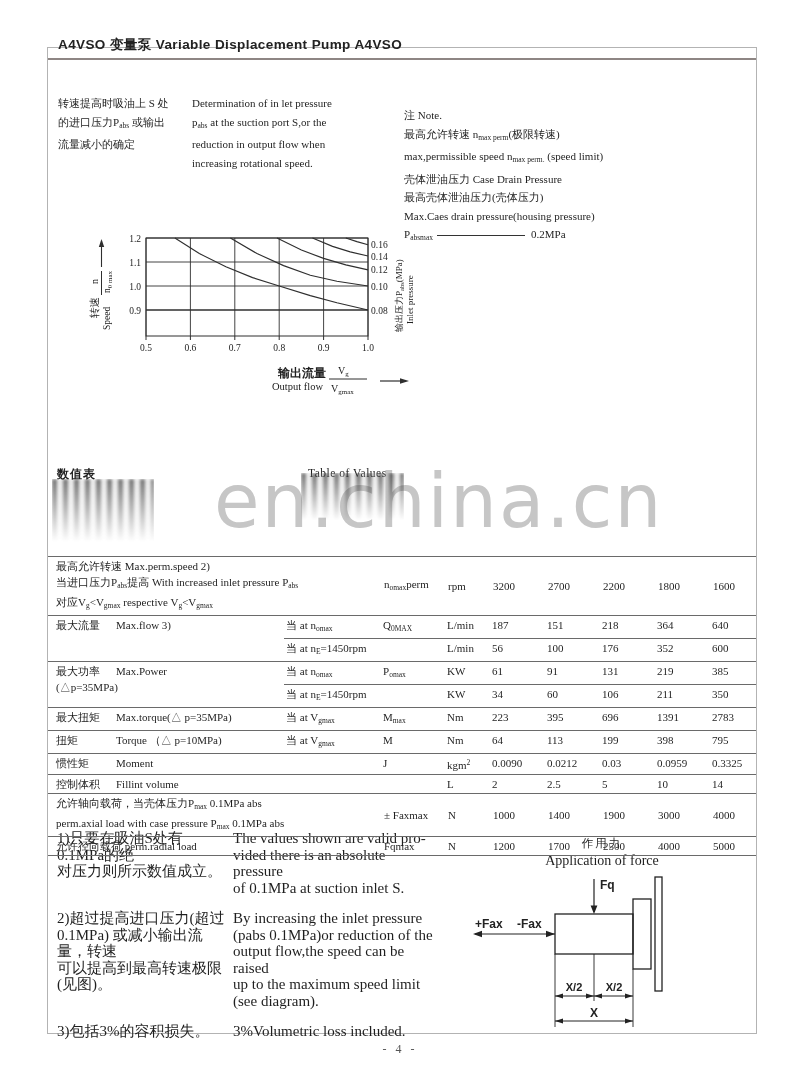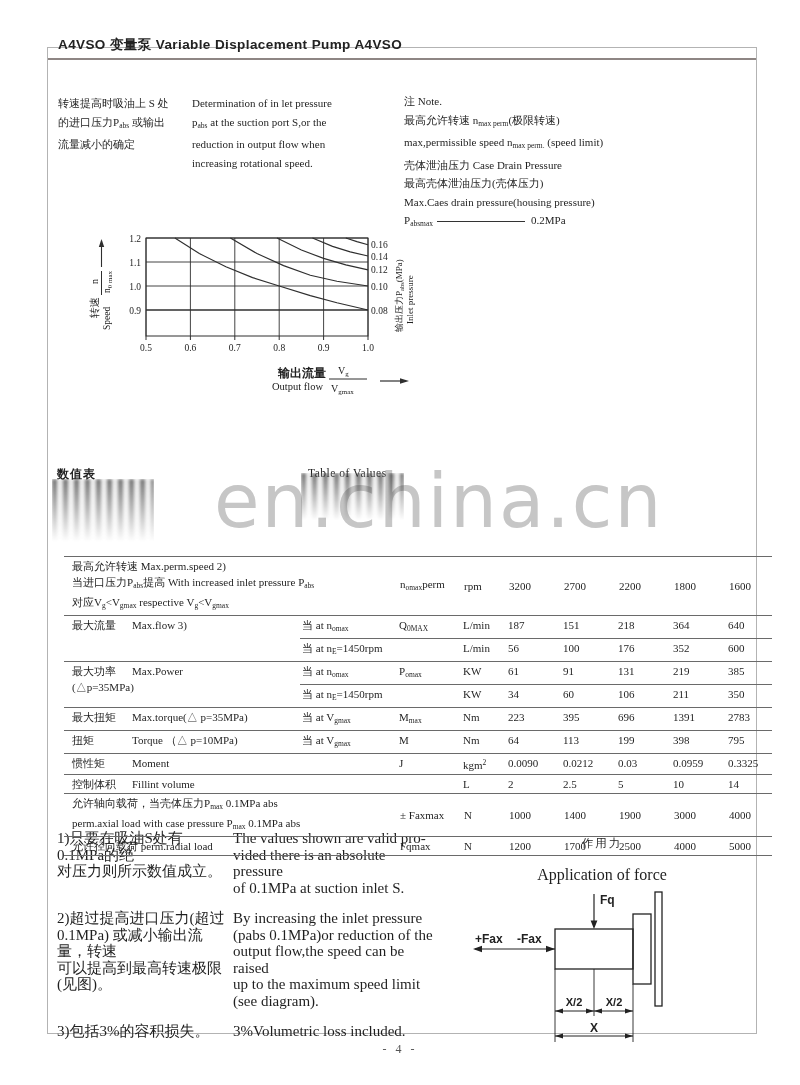--- a/index.html
+++ b/index.html
@@ -5,57 +5,57 @@
   *{box-sizing:border-box;margin:0;padding:0}
   body{background:#fff;font-family:"Liberation Serif",serif;color:var(--ink,#1f1f1f)}
   .page{position:relative;width:800px;height:1085px;background:#fff;overflow:hidden}
   .frame{position:absolute;left:47px;top:47px;width:710px;height:987px;border:1px solid #b3b3b3}
   .titlebar{position:absolute;left:48px;top:32px;width:708px;height:28px;
     border-bottom:2px solid var(--rule,#8e8684);display:flex;align-items:center;padding-left:10px;
     font-family:"Liberation Sans",sans-serif;font-weight:bold;font-size:13.5px;letter-spacing:.4px;color:#222}
   .col{position:absolute;font-size:11px;line-height:18.5px}
   .intro-zh{left:58px;top:94px;width:134px}
   .intro-en{left:192px;top:94px;width:208px}
-  .note-col{left:404px;top:92px;width:348px}
+  .note-col{left:404px;top:106px;width:348px}
   .uline{display:inline-block;width:88px;border-bottom:1px solid #333;margin:0 6px 2px 4px}
   sub{font-size:7.5px;vertical-align:-2px}
   sup{font-size:7.5px;vertical-align:4px}
   .chart-wrap{position:absolute;left:80px;top:224px;width:348px;height:176px}
   .sec-zh{position:absolute;left:57px;top:466px;font-size:12px;font-weight:bold;letter-spacing:1px}
   .sec-en{position:absolute;left:308px;top:467px;font-size:11.5px;letter-spacing:.5px}
   .watermark{position:absolute;left:214px;top:458px;font-family:"DejaVu Sans",sans-serif;
     font-size:74px;letter-spacing:2px;color:var(--wm,#c6c6c6);z-index:0}
   .smudge{position:absolute;z-index:1;filter:blur(1.5px);
     background:repeating-linear-gradient(90deg,rgba(55,55,55,.65) 0 5px,rgba(175,175,175,.25) 5px 11px);
     -webkit-mask-image:linear-gradient(180deg,#000 5%,transparent 95%);
     mask-image:linear-gradient(180deg,#000 5%,transparent 95%)}
   .smudge.s1{left:52px;top:479px;width:102px;height:66px}
   .smudge.s2{left:301px;top:473px;width:103px;height:50px}
-  #spec-table{position:absolute;left:64px;top:556px;width:708px;border-top:1px solid var(--tl,#6a6a6a);
+  #spec-table{position:absolute;left:48px;top:556px;width:708px;border-top:1px solid var(--tl,#6a6a6a);
     font-size:11px;line-height:16px;z-index:2;background:transparent}
   .trow{display:flex;border-bottom:1px solid var(--tl,#6a6a6a);align-items:stretch;min-height:18px}
   .c{padding:1px 2px;white-space:nowrap}
   .lbl{width:236px;display:flex;padding:0}
   .lbl .zh{width:68px;padding:1px 0 1px 8px}
   .lbl .en{flex:1;padding:1px 0}
   .lbl-wide{width:334px;padding-left:8px}
   .cond{width:97px}
   .sym{width:64px}
   .unit{width:43px}
   .val{width:55px;padding-left:4px}
   .v5{width:46px}
   .mid{align-self:center}
   .rightpart{flex:1}
   .subrow{display:flex}
   .subrow.sb{border-bottom:1px solid var(--tl,#6a6a6a)}
   .notes{position:absolute;left:57px;top:830px;width:382px;display:grid;
     grid-template-columns:170px 1fr;column-gap:6px;row-gap:14px;font-size:15px;line-height:16.5px}
   .force{position:absolute;left:452px;top:836px;width:300px;text-align:center}
   .force .tzh{font-size:11.5px;letter-spacing:2px}
-  .force .ten{font-size:16px;margin-top:15px}
+  .force .ten{font-size:14px;margin-top:2px}
   .force svg text{font-family:"Liberation Sans",sans-serif;font-weight:bold;fill:#222}
   .footer{position:absolute;left:0;top:1042px;width:800px;text-align:center;
     font-size:12px;color:#555;letter-spacing:3px}
   #chart-svg text{fill:#222}
 </style>
 </head>
 <body>
 
 <div class="page">
   <div class="frame"></div>

